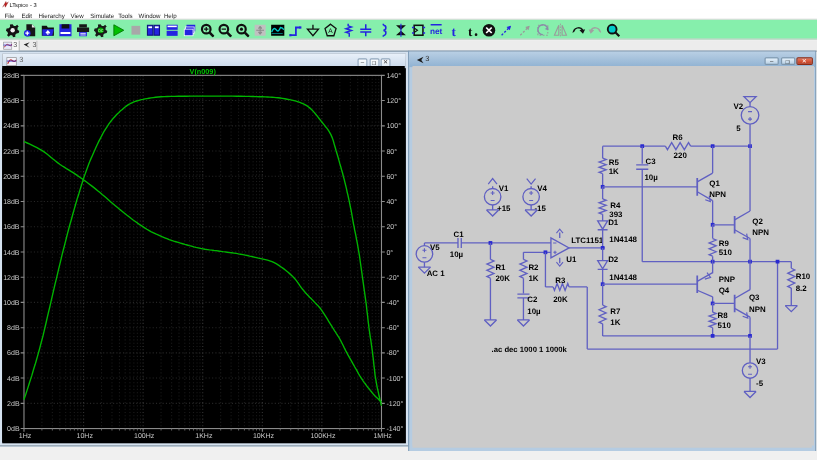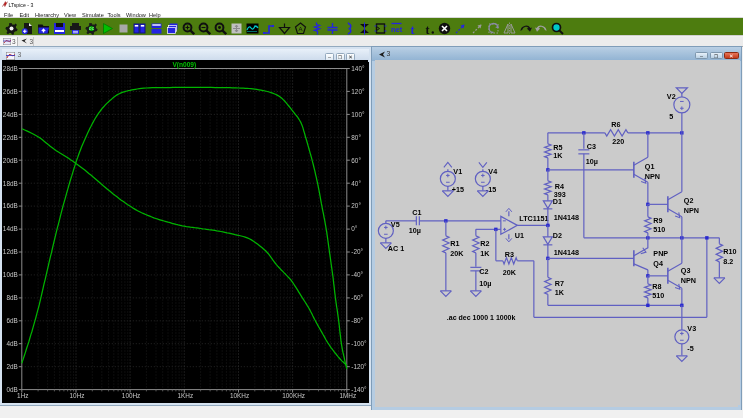--- a/index.html
+++ b/index.html
@@ -1,18 +1,18 @@
 <!DOCTYPE html>
 <html><head><meta charset="utf-8"><style>
 *{margin:0;padding:0;box-sizing:border-box;}
 body{width:743px;height:418px;font-family:"Liberation Sans",sans-serif;overflow:hidden;background:#f0f0f0;position:relative;}
 .titlebar{position:absolute;left:0;top:0;width:743px;height:9px;background:#fff;}
 .menubar{position:absolute;left:0;top:9px;width:743px;height:8.8px;background:#fff;border-bottom:1px solid #d8d8d8;}
 .menubar span{position:absolute;top:2.6px;font-size:5.6px;color:#1a1a1a;}
-.toolbar{position:absolute;left:0;top:18.2px;width:743px;height:18.3px;background:#4d7c0f;border-bottom:1px solid #d0d0d0;}
+.toolbar{position:absolute;left:0;top:18.2px;width:743px;height:18.3px;background:#86efac;border-bottom:1px solid #d0d0d0;}
 .tabbar{position:absolute;left:0;top:37px;width:743px;height:10px;background:#ececec;border-bottom:1px solid #a8a8a8;}
 .statusbar{position:absolute;left:0;top:409.5px;width:743px;height:8.5px;background:#f0f0f0;}
 .pane{position:absolute;}
 .tbar{position:absolute;left:0;top:0;right:0;height:13px;}
 .btn{position:absolute;top:4px;width:9px;height:7.5px;border-radius:1.5px;font-size:5.5px;line-height:7px;text-align:center;}
 </style></head>
 <body>
 <div class="titlebar">
  <svg width="6" height="6" style="position:absolute;left:1.5px;top:0.8px" viewBox="0 0 8 8">
       <path d="M0.5 7.5 L4.5 0.5 L5.5 3 L7.5 0.8 L3.8 7.5 L2.8 4.2 Z" fill="#c02020" stroke="#801010" stroke-width="0.4"></path>

